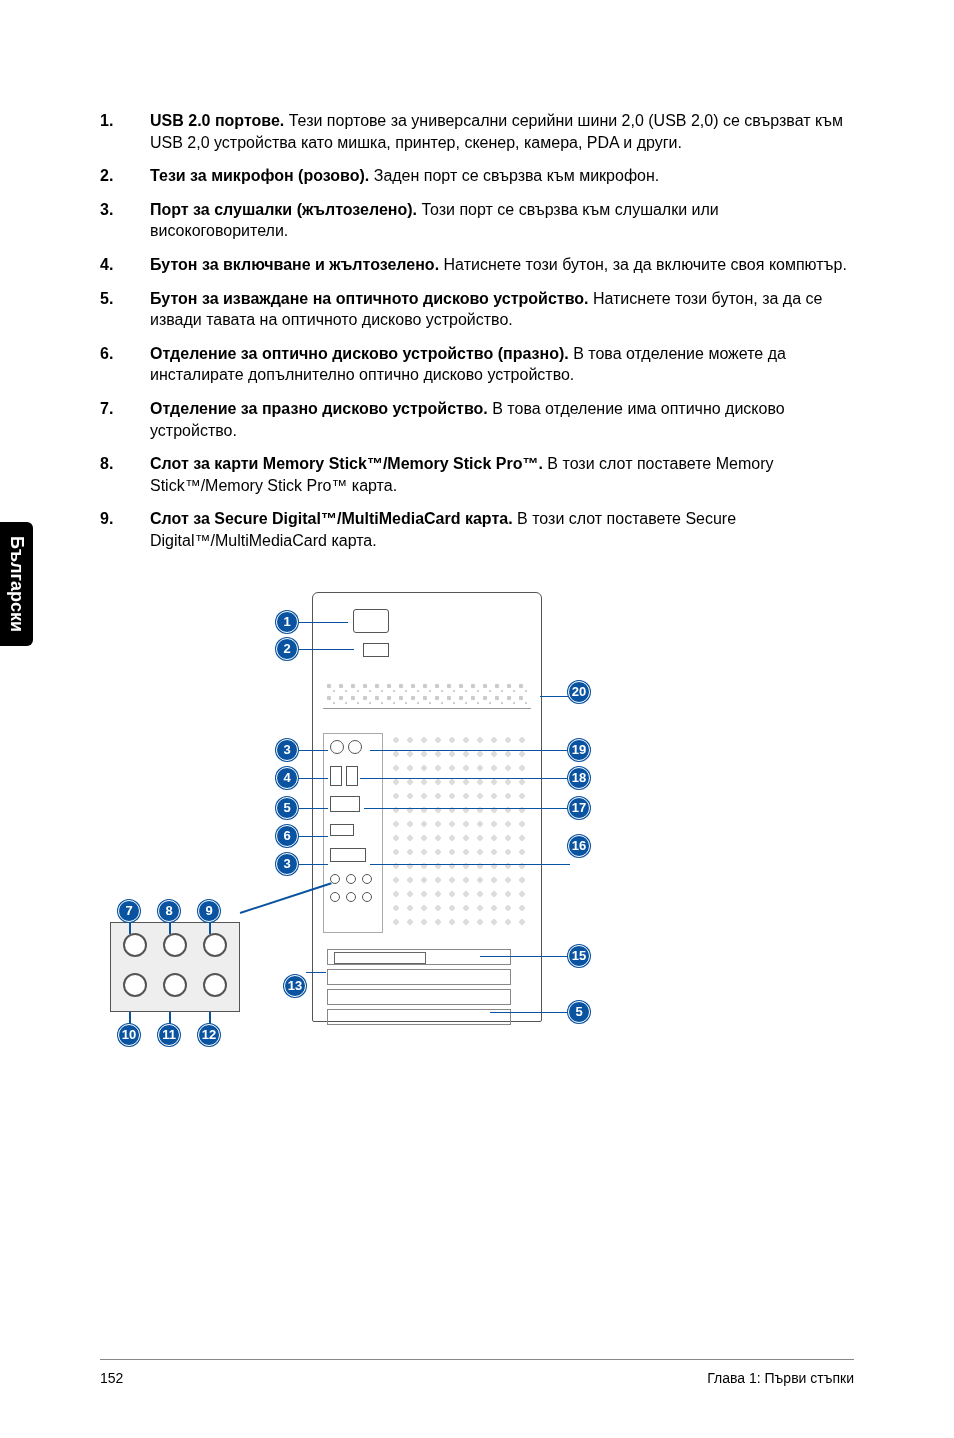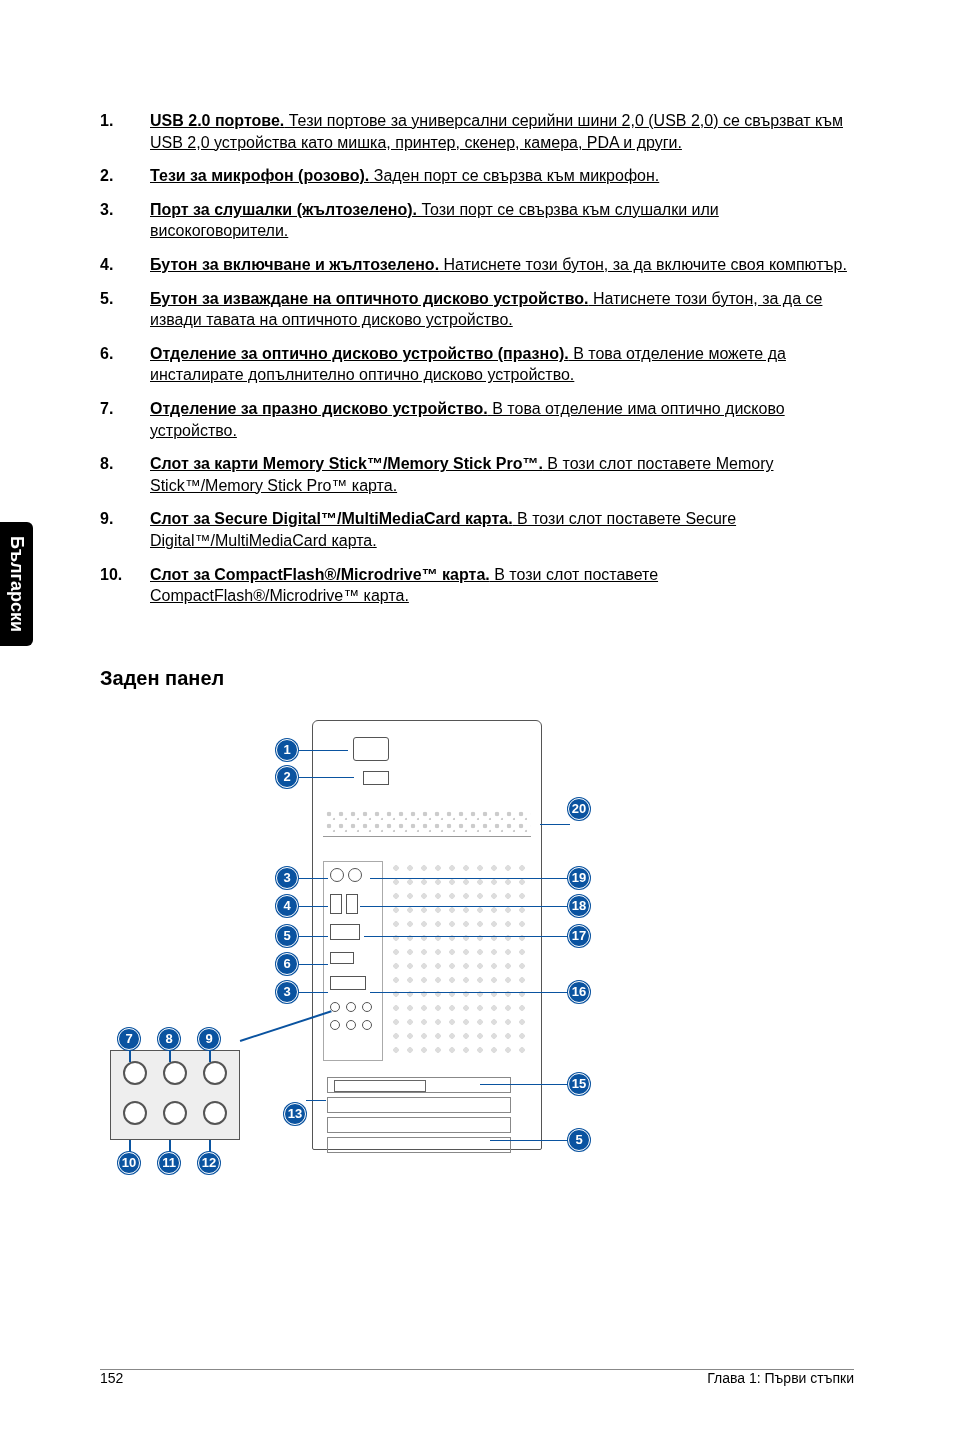--- a/index.html
+++ b/index.html
@@ -22,21 +22,21 @@
     display: flex;
     font-size: 16px;
     line-height: 1.35;
     margin-bottom: 12px;
   }
   .num {
     font-weight: bold;
     width: 50px;
     flex-shrink: 0;
   }
-  .txt { flex: 1; text-decoration: underline; }
+  .txt { flex: 1; }
   .txt .bold { font-weight: bold; }
   .section-title {
     font-weight: bold;
     font-size: 20px;
     margin-top: 60px;
     margin-bottom: 30px;
   }
   .side-tab {
     position: absolute;
     left: 0;
@@ -124,21 +124,21 @@
   .callout-line { position:absolute; background:#0a53a0; height:1.5px; }
   .callout-vline { position:absolute; background:#0a53a0; width:1.5px; }
   .callout {
     position:absolute; width:22px; height:22px; border-radius:50%;
     background:#0a53a0; color:#fff; font-weight:bold; font-size:13px;
     display:flex; align-items:center; justify-content:center;
     border:1.5px solid #fff; box-shadow:0 0 0 1px #0a53a0;
   }
   .footer {
     position:absolute; left:100px; right:100px; bottom:52px; top:auto;
-    border-top:1px solid #888; padding-top:0;
+    border-top:1px solid #888; padding-top:10px;
     display:flex; justify-content:space-between; font-size:14px;
   }
 </style>
 </head>
 <body>
 
 <div class="side-tab">Български</div>
 
 <div class="page">
   <div class="list-items">
@@ -171,27 +171,22 @@
       <div class="txt"><span class="bold">Отделение за празно дисково устройство.</span><span> В това отделение има оптично дисково устройство.</span></div>
     </div>
     <div class="list-item">
       <div class="num">8.</div>
       <div class="txt"><span class="bold">Слот за карти Memory Stick™/Memory Stick Pro™.</span><span> В този слот поставете Memory Stick™/Memory Stick Pro™ карта.</span></div>
     </div>
     <div class="list-item">
       <div class="num">9.</div>
       <div class="txt"><span class="bold">Слот за Secure Digital™/MultiMediaCard карта.</span><span> В този слот поставете Secure Digital™/MultiMediaCard карта.</span></div>
     </div>
-    <div class="list-item">
-      <div class="num">10.</div>
-      <div class="txt"><span class="bold">Слот за CompactFlash®/Microdrive™ карта.</span><span> В този слот поставете CompactFlash®/Microdrive™ карта.</span></div>
-    </div>
   </div>
 
-  <div class="section-title">Заден панел</div>
 
   <div class="diagram-wrap">
     <div class="tower">
       <div class="psu">
         <div class="socket"></div>
         <div class="switch"></div>
         <div class="vents"></div>
       </div>
       <div class="ioplate">
         <div class="io-kbm"></div>
@@ -254,29 +249,29 @@
     <div class="callout-vline" style="left:69px;top:420px;height:14px"></div>
     <div class="callout-vline" style="left:109px;top:420px;height:14px"></div>
     <div class="callout" style="left:18px; top:432px">10</div>
     <div class="callout" style="left:58px; top:432px">11</div>
     <div class="callout" style="left:98px; top:432px">12</div>
 
     <div class="callout-line" style="left:206px;top:380px;width:20px"></div>
     <div class="callout" style="left:184px;top:383px">13</div>
 
     <div class="callout-line" style="left:440px;top:104px;width:30px"></div>
-    <div class="callout" style="left:468px;top:78px">20</div>
+    <div class="callout" style="left:468px;top:89px">20</div>
     <div class="callout-line" style="left:270px;top:158px;width:200px"></div>
     <div class="callout" style="left:468px;top:147px">19</div>
     <div class="callout-line" style="left:260px;top:186px;width:210px"></div>
     <div class="callout" style="left:468px;top:175px">18</div>
     <div class="callout-line" style="left:264px;top:216px;width:206px"></div>
     <div class="callout" style="left:468px;top:205px">17</div>
     <div class="callout-line" style="left:270px;top:272px;width:200px"></div>
-    <div class="callout" style="left:468px;top:261px">16</div>
+    <div class="callout" style="left:468px;top:243px">16</div>
     <div class="callout-line" style="left:380px;top:364px;width:90px"></div>
     <div class="callout" style="left:468px;top:353px">15</div>
     <div class="callout-line" style="left:390px;top:420px;width:80px"></div>
     <div class="callout" style="left:468px;top:409px">5</div>
   </div>
 </div>
 
 <div class="footer">
   <span>152</span>
   <span>Глава 1: Първи стъпки</span>

